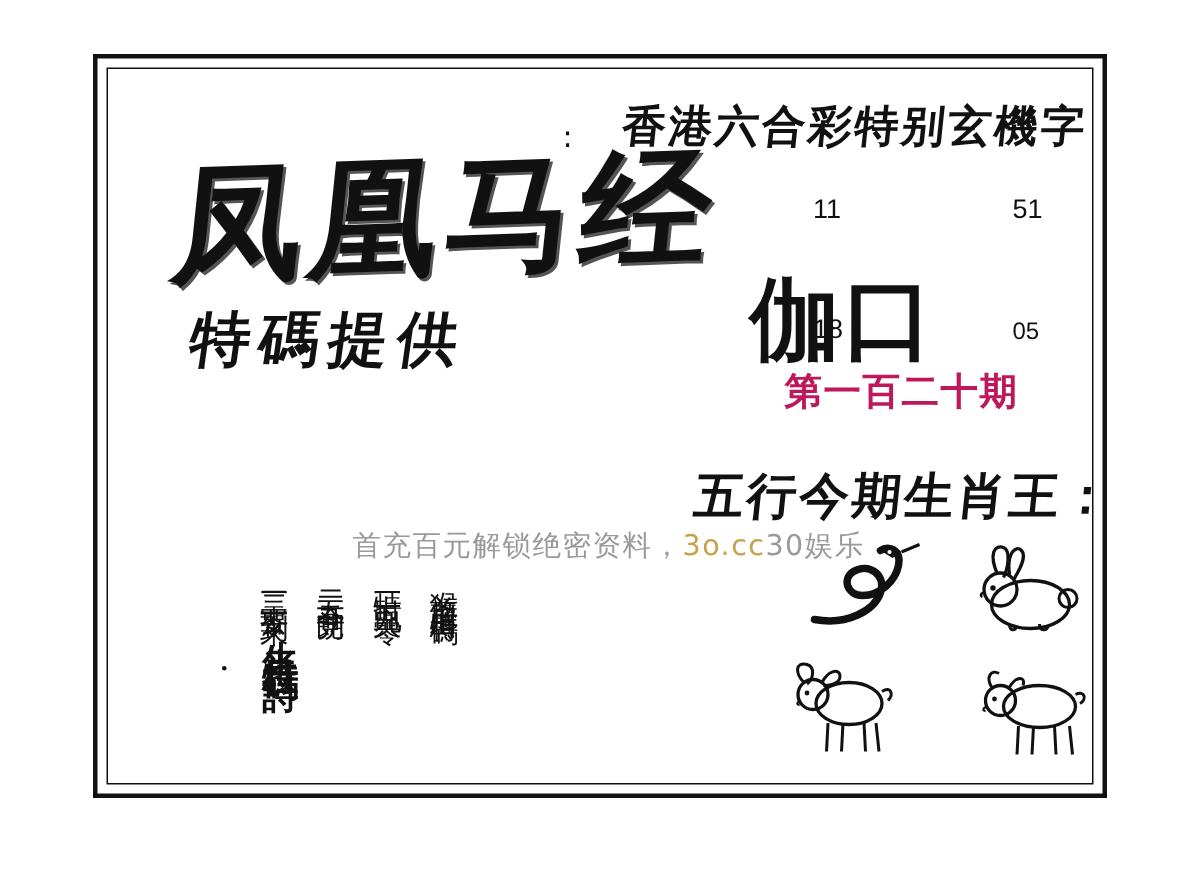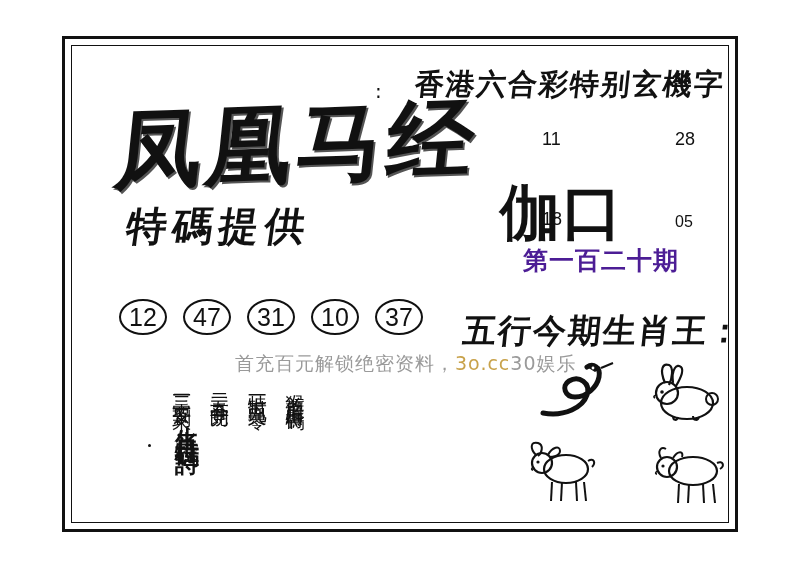--- a/index.html
+++ b/index.html
@@ -118,21 +118,21 @@
   .corner.tr { left: 128px; top: -2px; }
   .corner.bl { left: -5px;  top: 78px; }
   .corner.br { left: 128px; top: 82px; font-size: 16px; }
 
   .issue {
     position: absolute;
     left: 458px;
     top: 205px;
     font-size: 25px;
     font-weight: bold;
-    color: #4c1d95;
+    color: #be185d;
     font-family: "DejaVu Serif", serif;
     letter-spacing: 1px;
     white-space: nowrap;
   }
 
   
   .balls {
     position: absolute;
     left: 54px;
     top: 260px;
@@ -245,35 +245,28 @@
   <div class="poster">
     <div class="poster-inner"></div>
 
     <div class="colon-mark">:</div>
     <div class="top-head">香港六合彩特别玄機字</div>
     <div class="main-title">凤凰马经</div>
     <div class="sub-title">特碼提供</div>
 
     <div class="glyph-box">
       <div class="corner tl">11</div>
-      <div class="corner tr">28</div>
+      <div class="corner tr">51</div>
       <div class="corner bl">18</div>
       <div class="corner br">05</div>
       <div class="glyph-char">伽口</div>
     </div>
 
     <div class="issue">第一百二十期</div>
 
-    <div class="balls">
-      <div class="ball">12</div>
-      <div class="ball">47</div>
-      <div class="ball">31</div>
-      <div class="ball">10</div>
-      <div class="ball">37</div>
-    </div>
 
     <div class="wuxing">五行今期生肖王：</div>
 
     <div class="watermark">
       <span>首充百元解锁绝密资料，</span><span class="hl">3o.cc</span><span>30娱乐</span>
     </div>
 
     <div class="poem-title">生肖特碼詩</div>
 
     <div class="poem">

